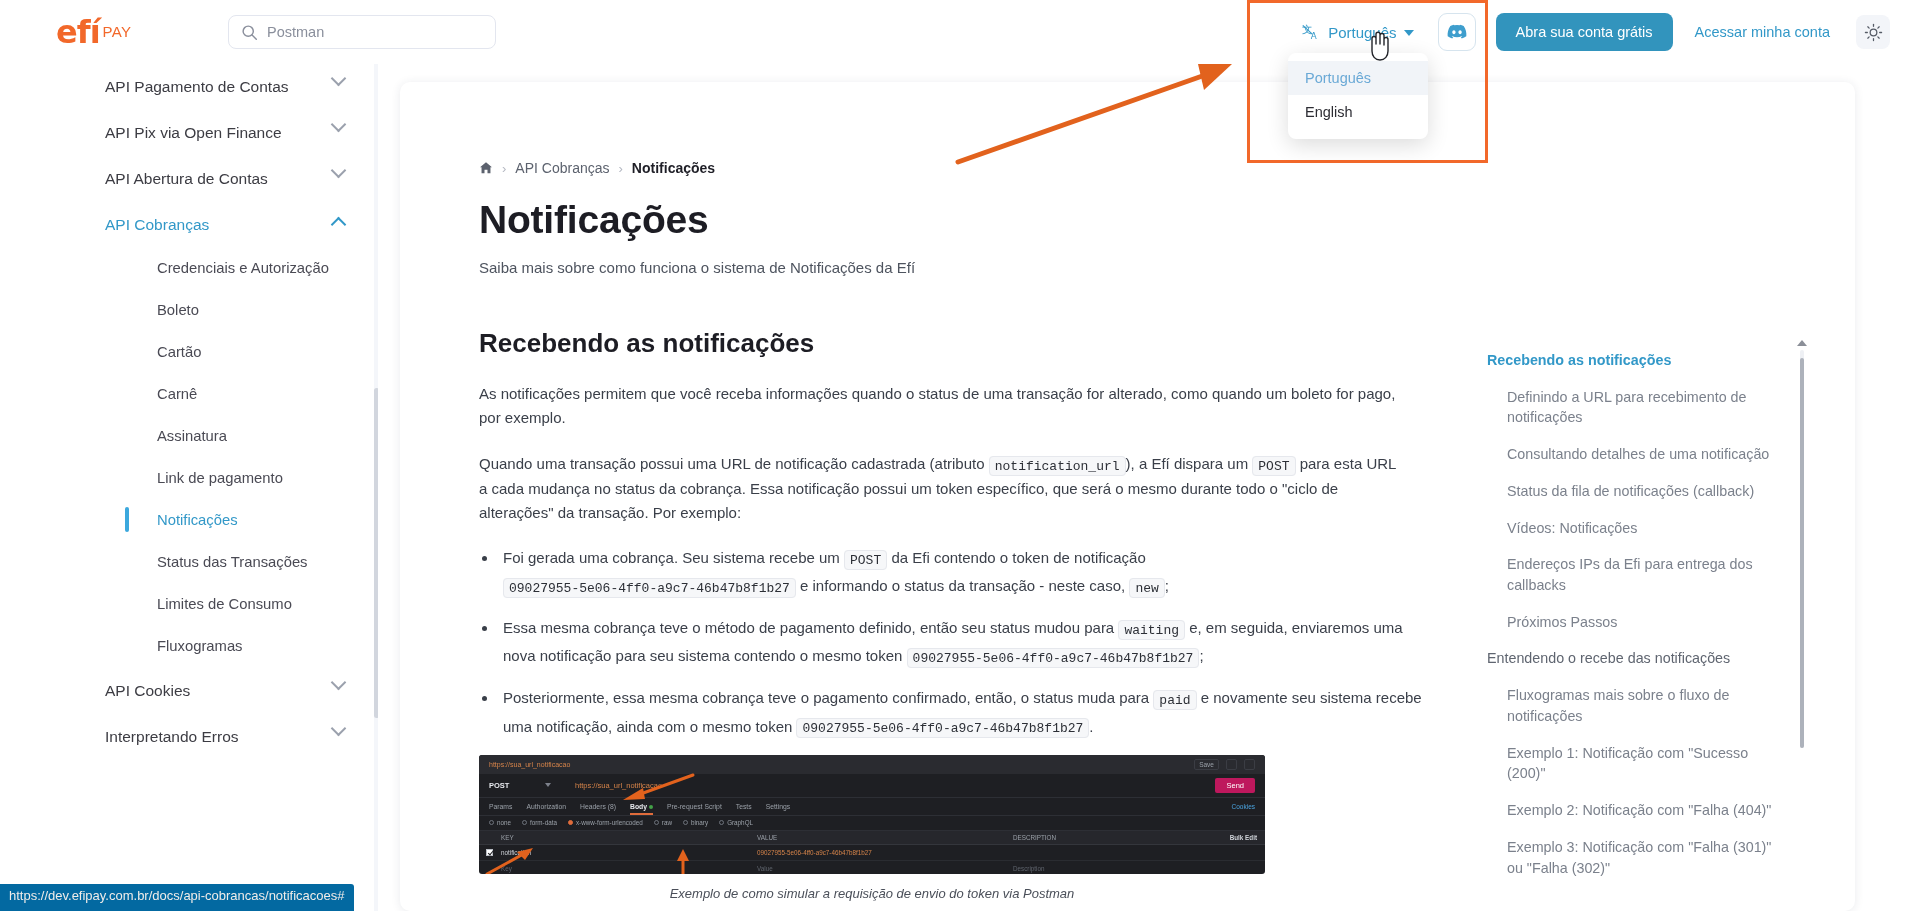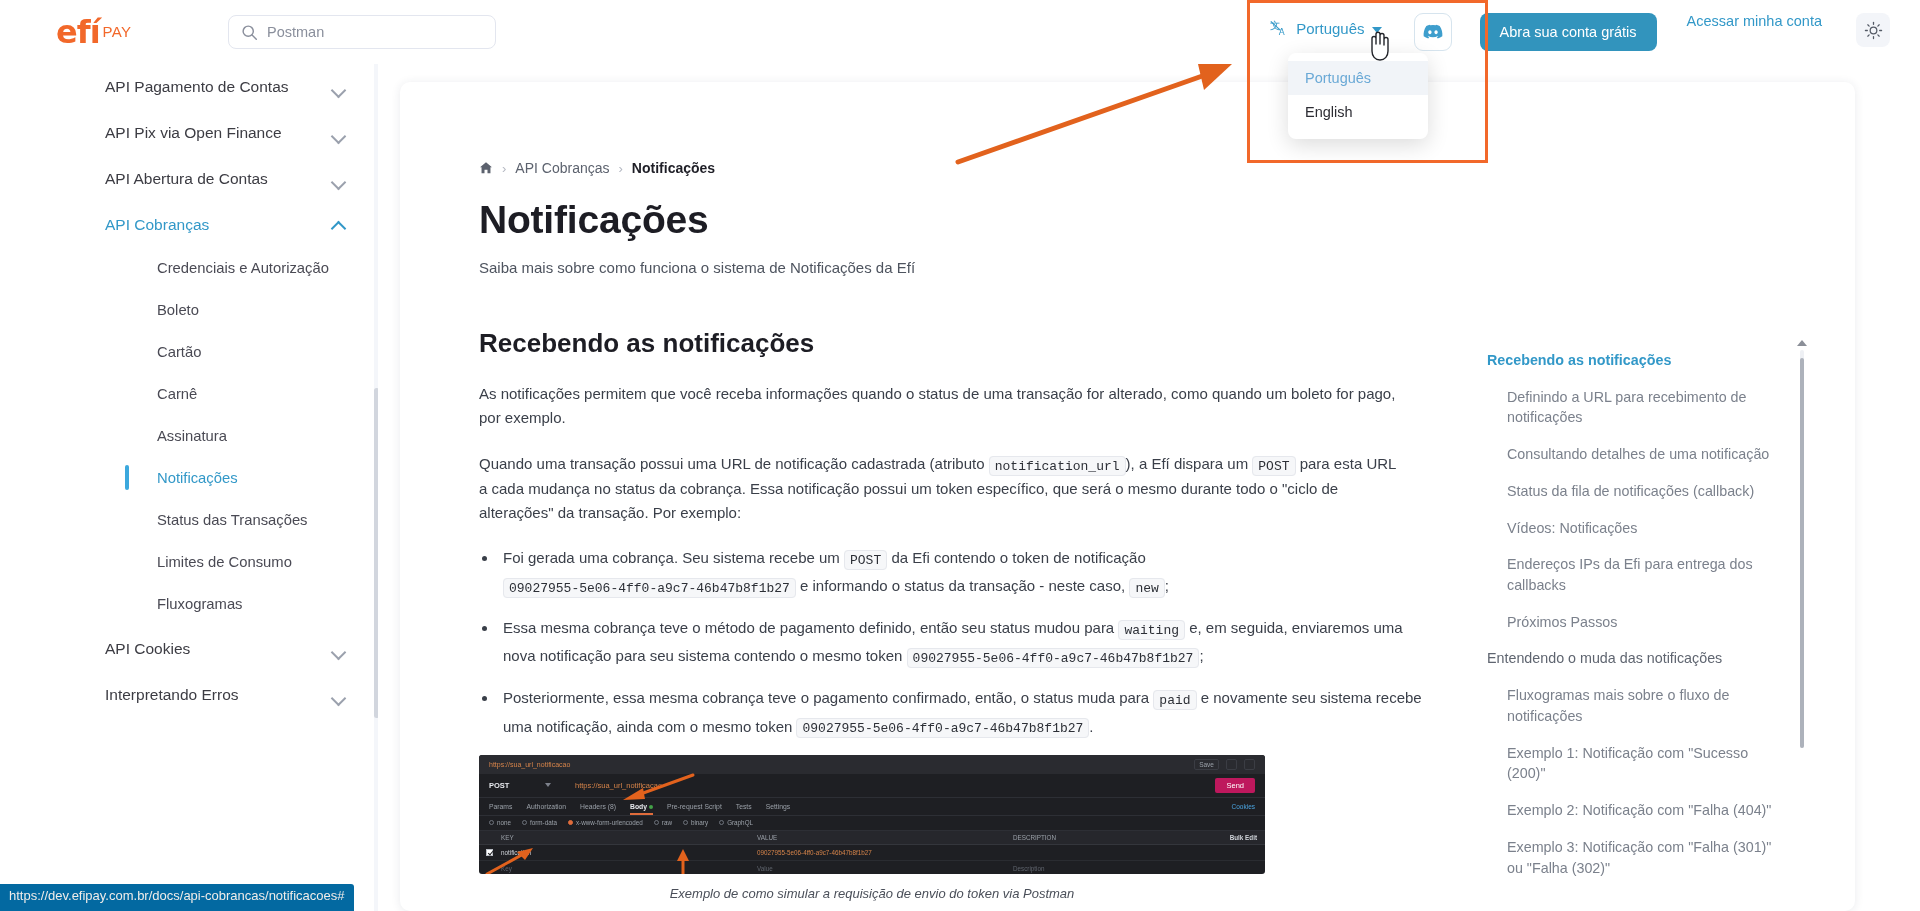--- a/index.html
+++ b/index.html
@@ -41,21 +41,21 @@
     width: 268px; height: 34px;
     border: 1px solid #e3e6ef; border-radius: 8px;
     display: flex; align-items: center; padding: 0 12px;
     background: #fff;
   }
   .search-box svg { flex: none; }
   .search-ph { font-size: 14.5px; color: #8a8f9c; margin-left: 9px; }
 
   .header-right {
     margin-left: auto; margin-right: 30px;
-    display: flex; align-items: flex-start; gap: 8px;
+    display: flex; align-items: center; gap: 0px;
   }
 
   
   .lang-highlight {
     position: absolute;
     left: 1247px; top: 0px;
     width: 241px; height: 163px;
     border: 3px solid #f2682a;
     border-top: none;
     pointer-events: none;
@@ -133,21 +133,21 @@
   }
   .sb-track {
     position: absolute; left: 374px; top: 0; width: 5px; height: 847px;
     background: #f4f6fa;
   }
   .sb-thumb {
     position: absolute; left: 374px; top: 324px; width: 5px; height: 330px;
     background: #d2d6de; border-radius: 3px; cursor: pointer;
   }
   .sb-group {
-    display: flex; align-items: flex-end; justify-content: space-between;
+    display: flex; align-items: flex-start; justify-content: space-between;
     padding: 14px 34px 14px 105px;
     font-size: 15.5px; color: #3c3c43; cursor: pointer;
   }
   .sb-group.active { color: #3298c8; }
   .chev { width: 11px; height: 11px; border-right: 2px solid #9ba1ad;
           border-bottom: 2px solid #9ba1ad; transform: rotate(45deg);
           margin-top: -5px; flex: none; }
   .sb-group.active .chev { transform: rotate(-135deg); margin-top: 3px;
           border-color: #3298c8; }
   .sb-sub {
@@ -376,20 +376,21 @@
   <div class="sb-group active">
     <span>API Cobranças</span>
     <span class="chev"></span>
   </div>
 
   <div class="sb-sub">Credenciais e Autorização</div>
   <div class="sb-sub">Boleto</div>
   <div class="sb-sub">Cartão</div>
   <div class="sb-sub">Carnê</div>
   <div class="sb-sub">Assinatura</div>
+  <div class="sb-sub">Link de pagamento</div>
   <div class="sb-sub current">Notificações</div>
   <div class="sb-sub">Status das Transações</div>
   <div class="sb-sub">Limites de Consumo</div>
   <div class="sb-sub">Fluxogramas</div>
 
   <div class="sb-group">
     <span>API Cookies</span>
     <span class="chev"></span>
   </div>
   <div class="sb-group">
@@ -534,20 +535,20 @@
   <div class="toc-track"></div>
   <div class="toc-thumb"></div>
 
   <div class="toc-h">Recebendo as notificações</div>
   <div class="toc-l2">Definindo a URL para recebimento de notificações</div>
   <div class="toc-l2">Consultando detalhes de uma notificação</div>
   <div class="toc-l2">Status da fila de notificações (callback)</div>
   <div class="toc-l2">Vídeos: Notificações</div>
   <div class="toc-l2">Endereços IPs da Efi para entrega dos callbacks</div>
   <div class="toc-l2">Próximos Passos</div>
-  <div class="toc-l1">Entendendo o muda das notificações</div>
+  <div class="toc-l1">Entendendo o recebe das notificações</div>
   <div class="toc-l2">Fluxogramas mais sobre o fluxo de notificações</div>
   <div class="toc-l2">Exemplo 1: Notificação com "Sucesso (200)"</div>
   <div class="toc-l2">Exemplo 2: Notificação com "Falha (404)"</div>
   <div class="toc-l2">Exemplo 3: Notificação com "Falha (301)" ou "Falha (302)"</div>
 </div>
 
 <div class="statusbar">https://dev.efipay.com.br/docs/api-cobrancas/notificacoes#</div>
 
 </body></html>

